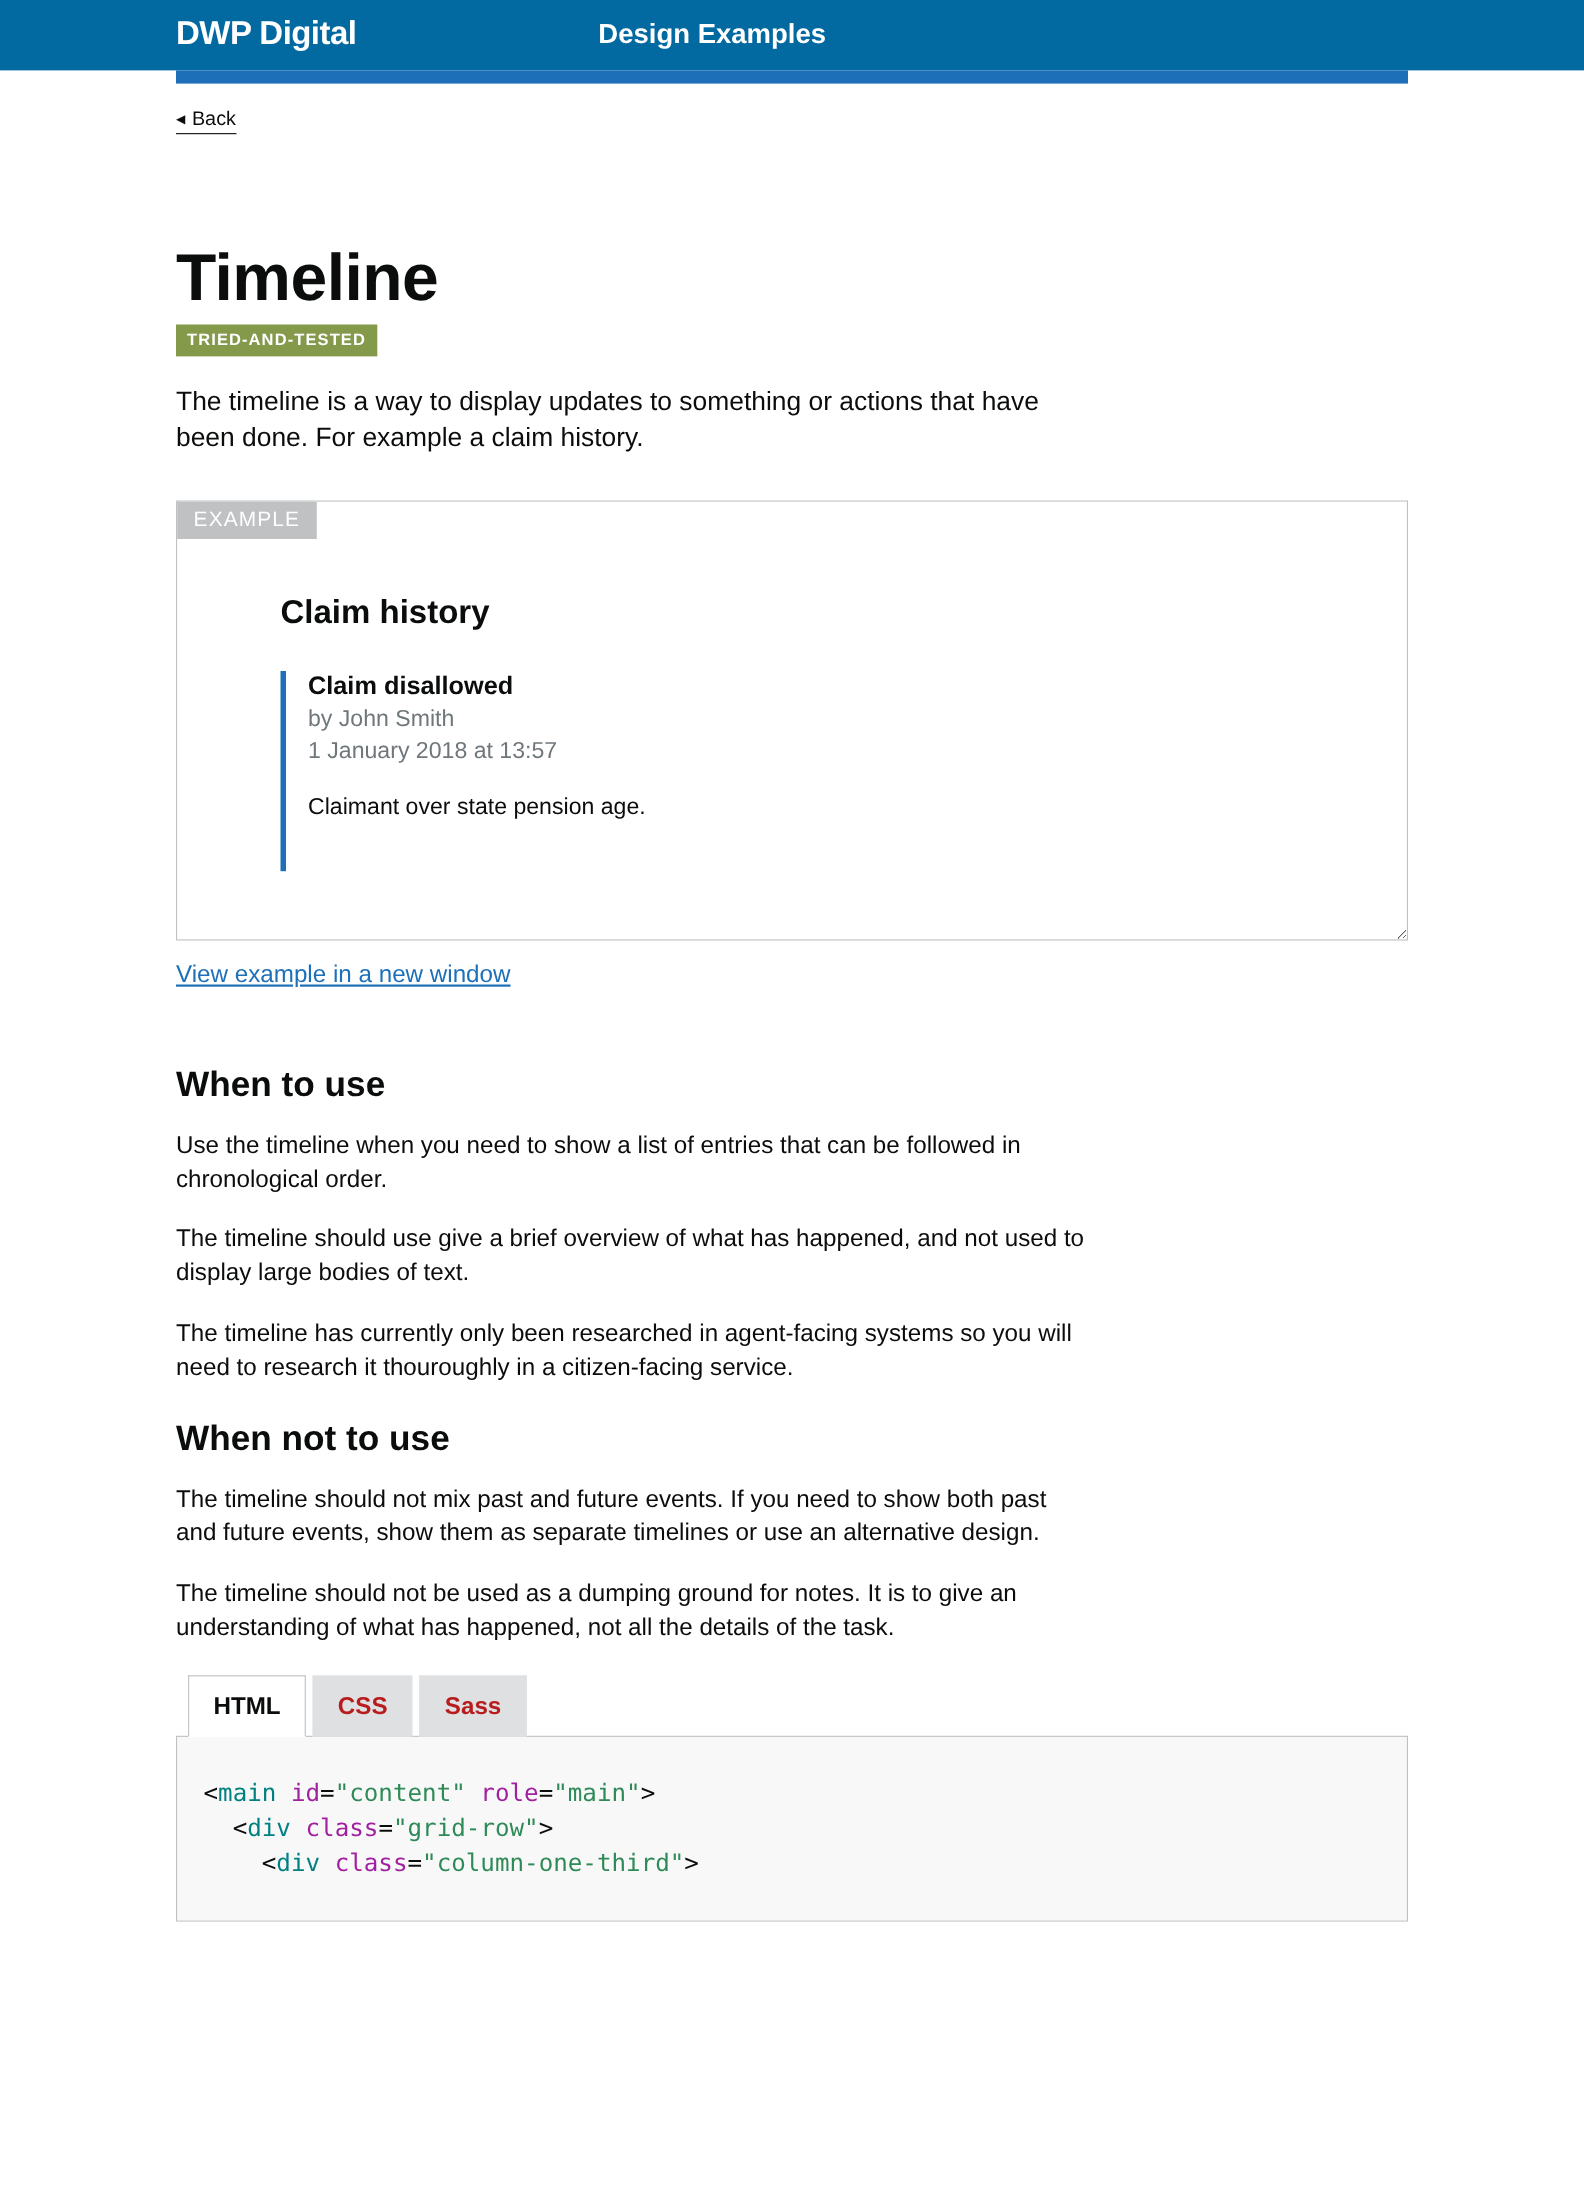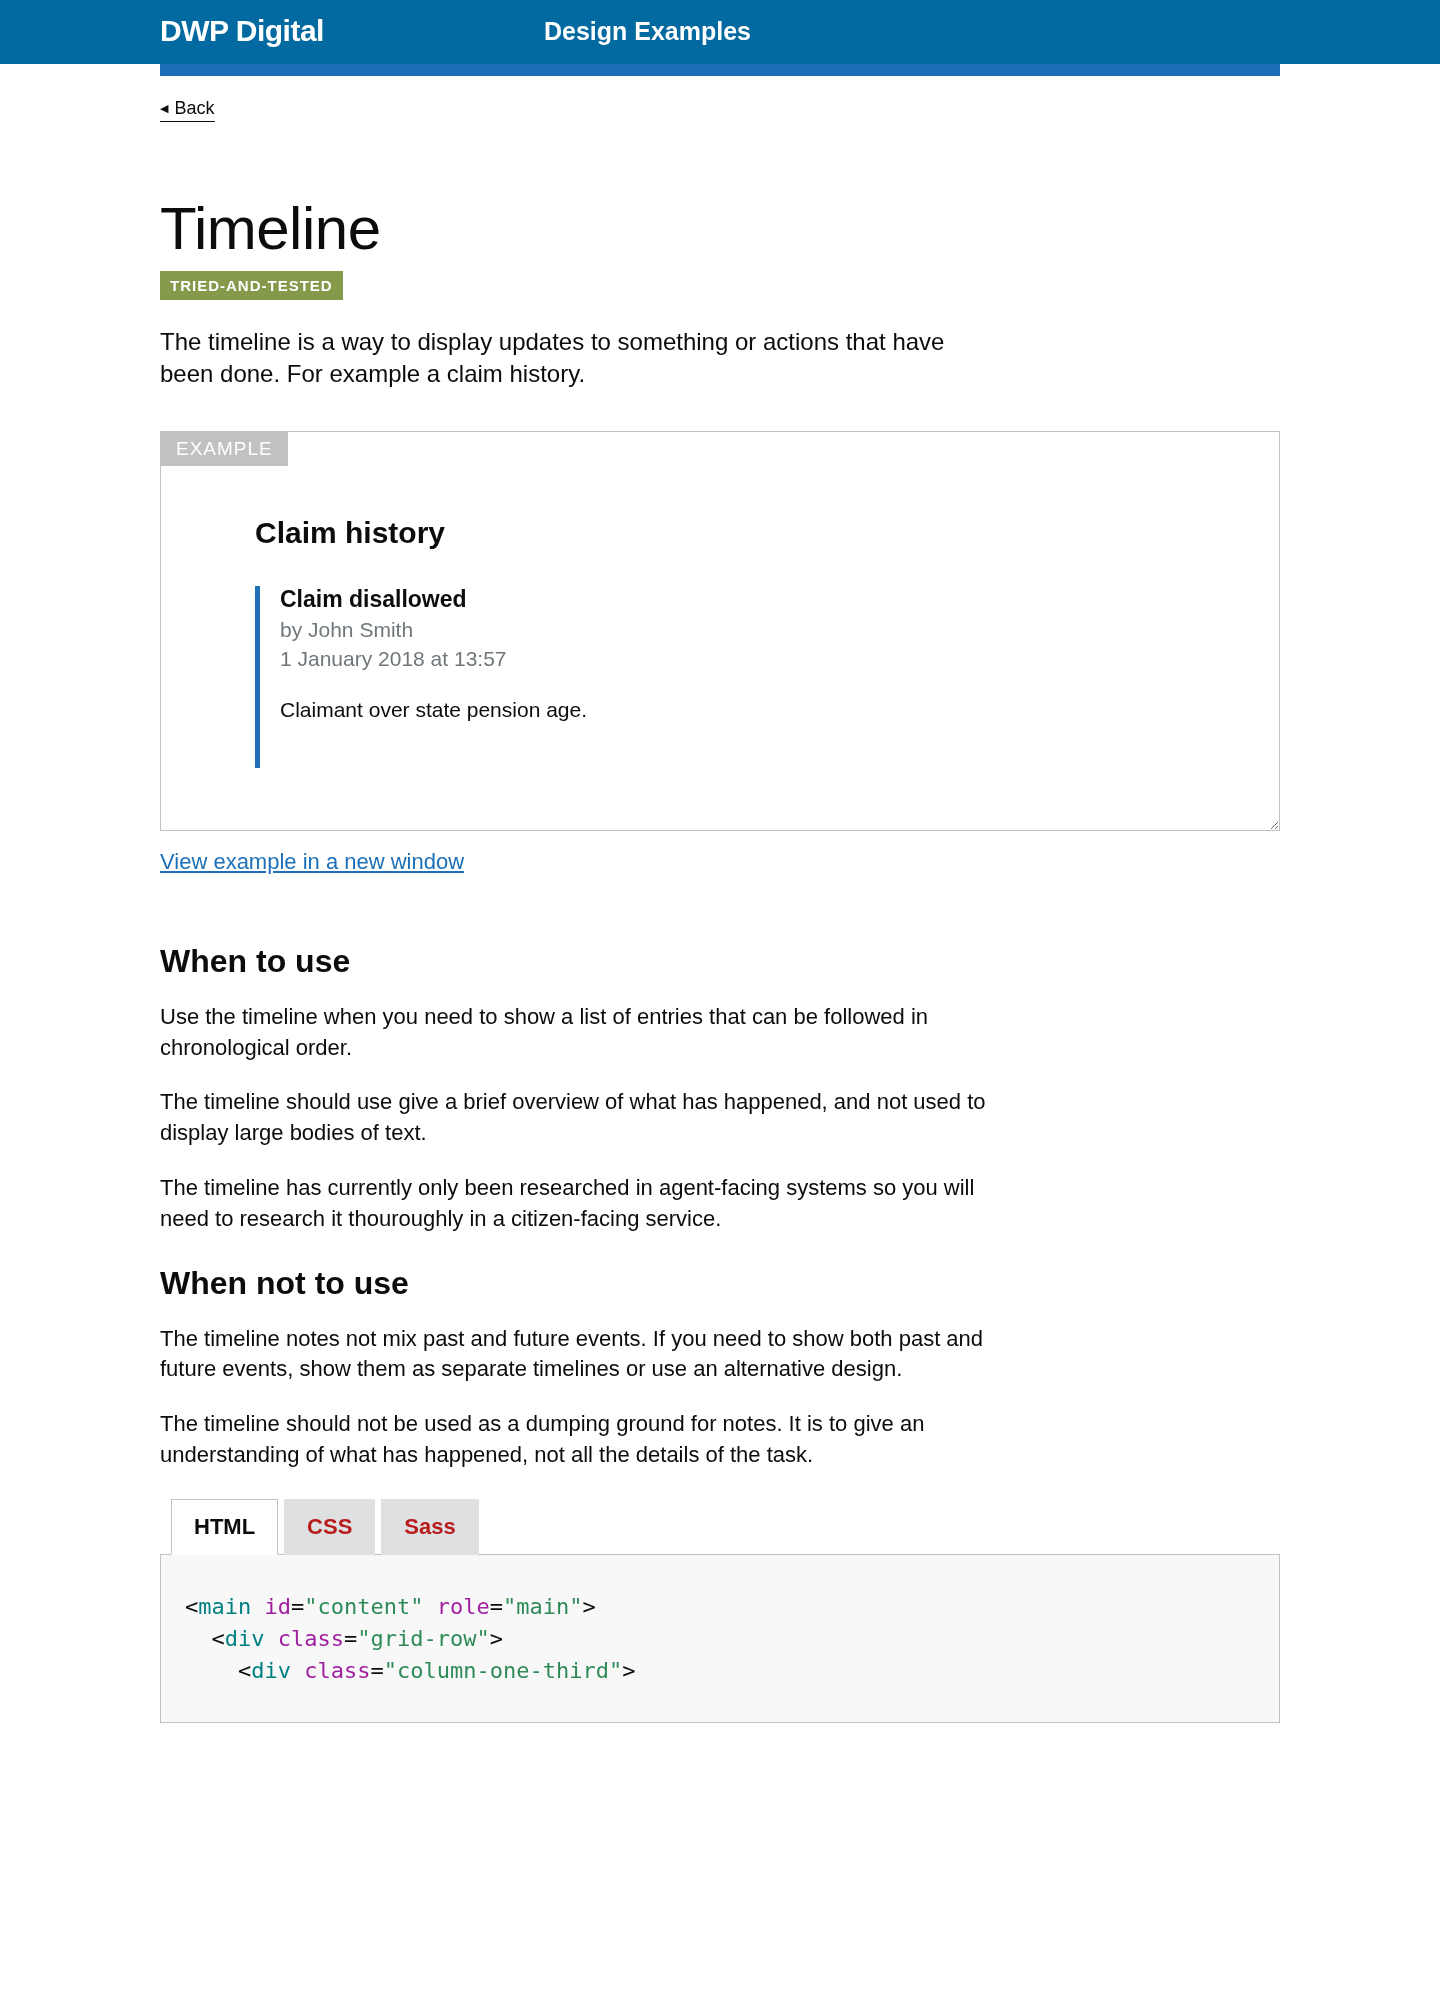--- a/index.html
+++ b/index.html
@@ -56,22 +56,22 @@
   }
   .back-link::before {
     content: "◀";
     font-size: 11px;
     margin-right: 6px;
     position: relative;
     top: -2px;
   }
   .page-title {
     font-size: 60px;
-    font-weight: 400;
-    margin: 72px 0 8px;
+    font-weight: 700;
+    margin: 96px 0 8px;
     letter-spacing: -0.5px;
   }
   .phase-tag {
     display: inline-block;
     background: #85994b;
     color: #fff;
     font-size: 15px;
     font-weight: 700;
     letter-spacing: 1px;
     padding: 6px 10px;
@@ -220,21 +220,21 @@
   </div>
 
   <a href="#" class="new-window-link">View example in a new window</a>
 
   <h2 class="section-heading">When to use</h2>
   <p class="body-para">Use the timeline when you need to show a list of entries that can be followed in chronological order.</p>
   <p class="body-para">The timeline should use give a brief overview of what has happened, and not used to display large bodies of text.</p>
   <p class="body-para">The timeline has currently only been researched in agent-facing systems so you will need to research it thouroughly in a citizen-facing service.</p>
 
   <h2 class="section-heading">When not to use</h2>
-  <p class="body-para">The timeline notes not mix past and future events. If you need to show both past and future events, show them as separate timelines or use an alternative design.</p>
+  <p class="body-para">The timeline should not mix past and future events. If you need to show both past and future events, show them as separate timelines or use an alternative design.</p>
   <p class="body-para">The timeline should not be used as a dumping ground for notes. It is to give an understanding of what has happened, not all the details of the task.</p>
 
   <div class="tabs">
     <div class="tab active">HTML</div>
     <div class="tab">CSS</div>
     <div class="tab">Sass</div>
   </div>
   <div class="code-panel">
     <pre id="code-pre"><span class="t-punct">&lt;</span><span class="t-tag">main</span> <span class="t-attr">id</span><span class="t-eq">=</span><span class="t-str">"content"</span> <span class="t-attr">role</span><span class="t-eq">=</span><span class="t-str">"main"</span><span class="t-punct">&gt;</span>
   <span class="t-punct">&lt;</span><span class="t-tag">div</span> <span class="t-attr">class</span><span class="t-eq">=</span><span class="t-str">"grid-row"</span><span class="t-punct">&gt;</span>

